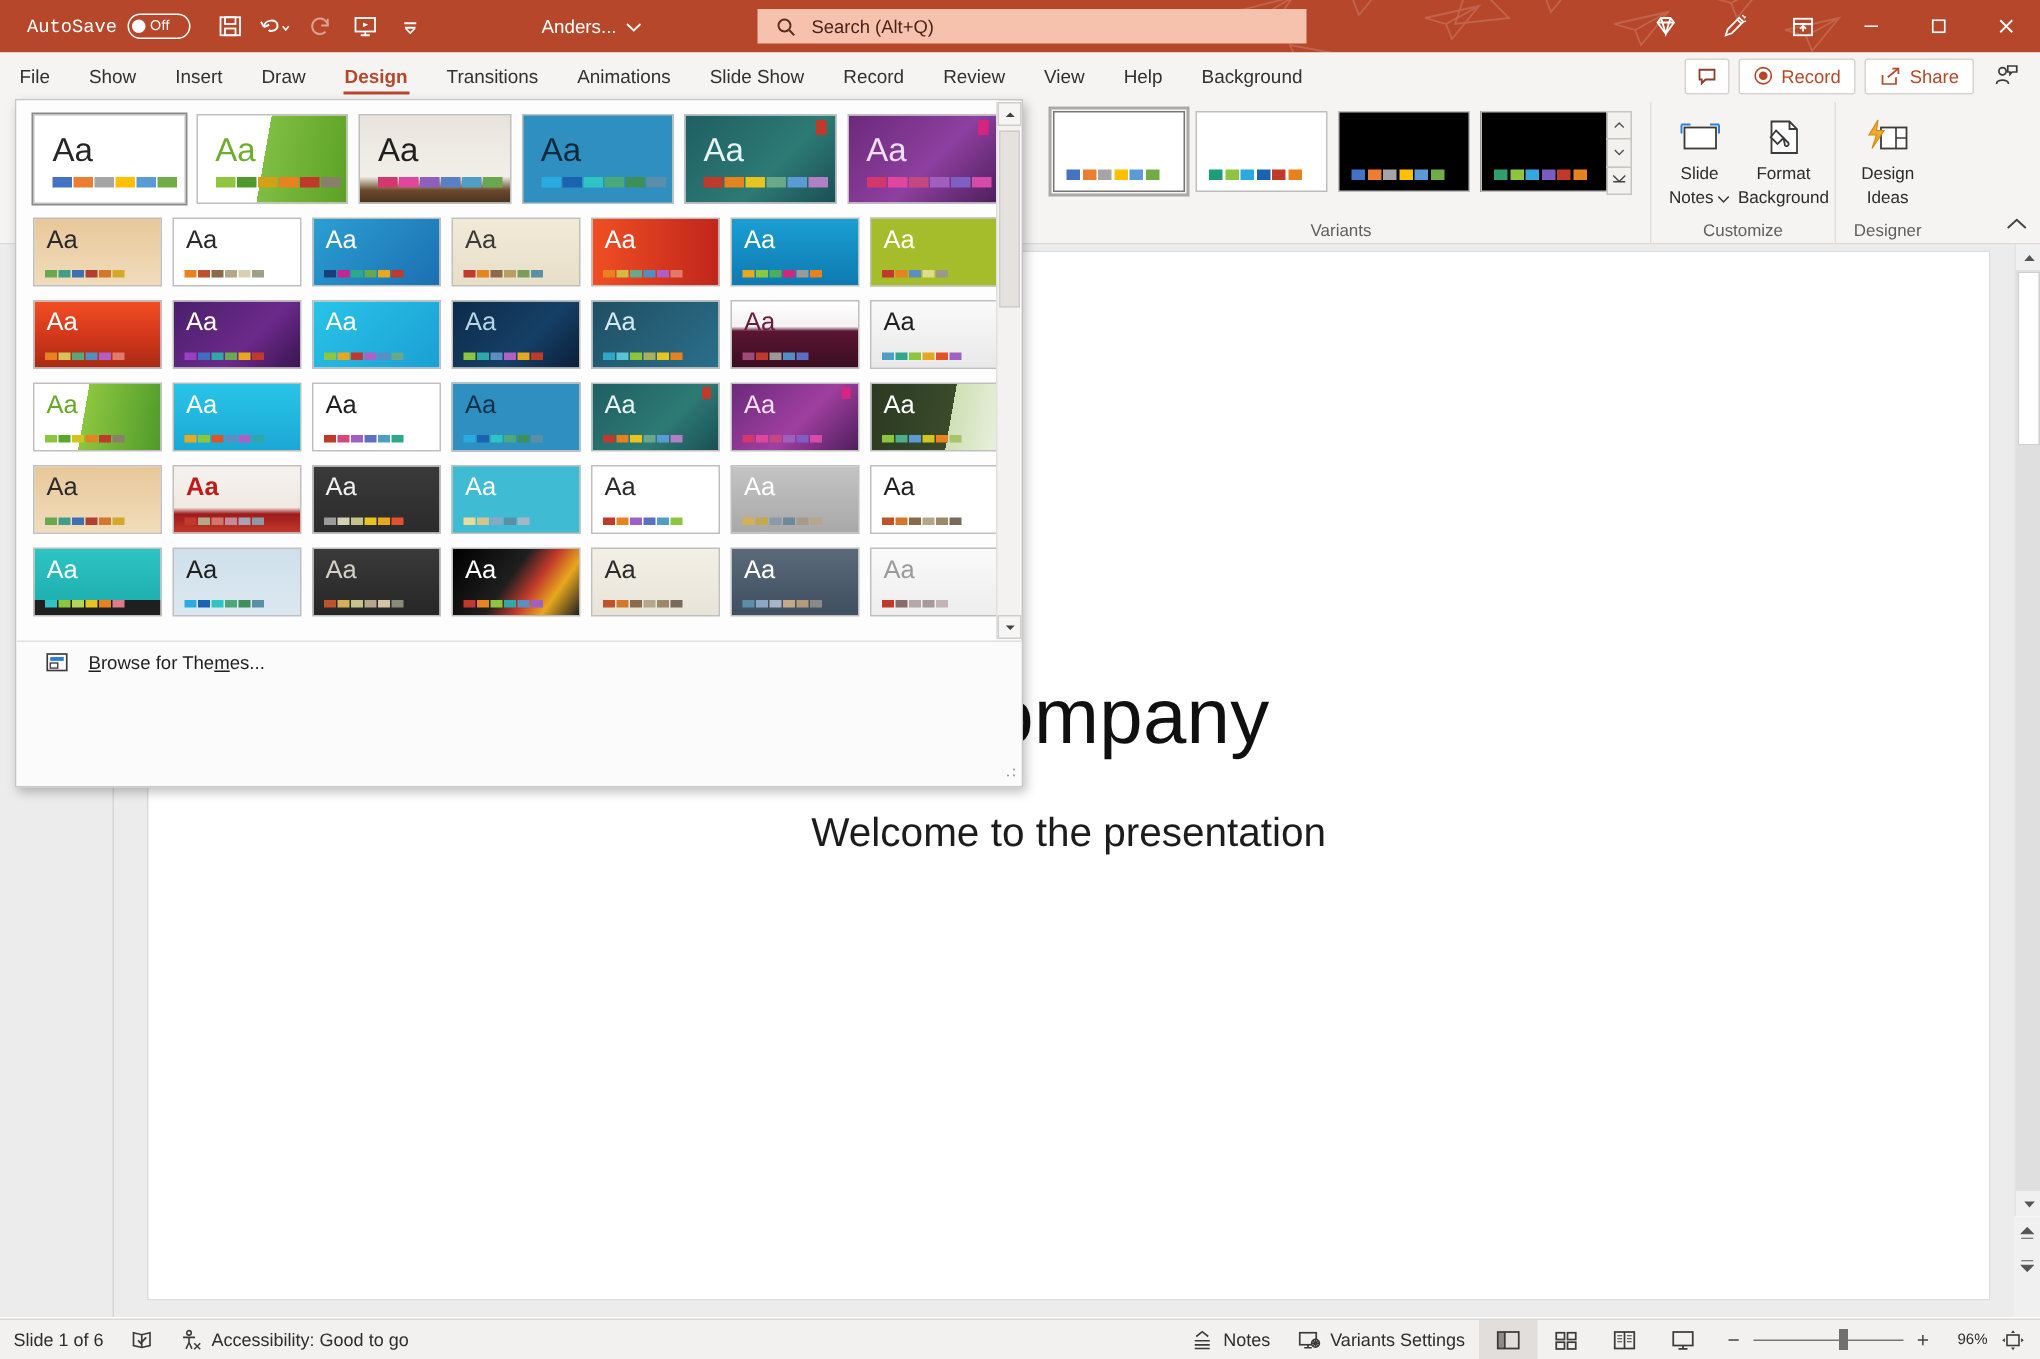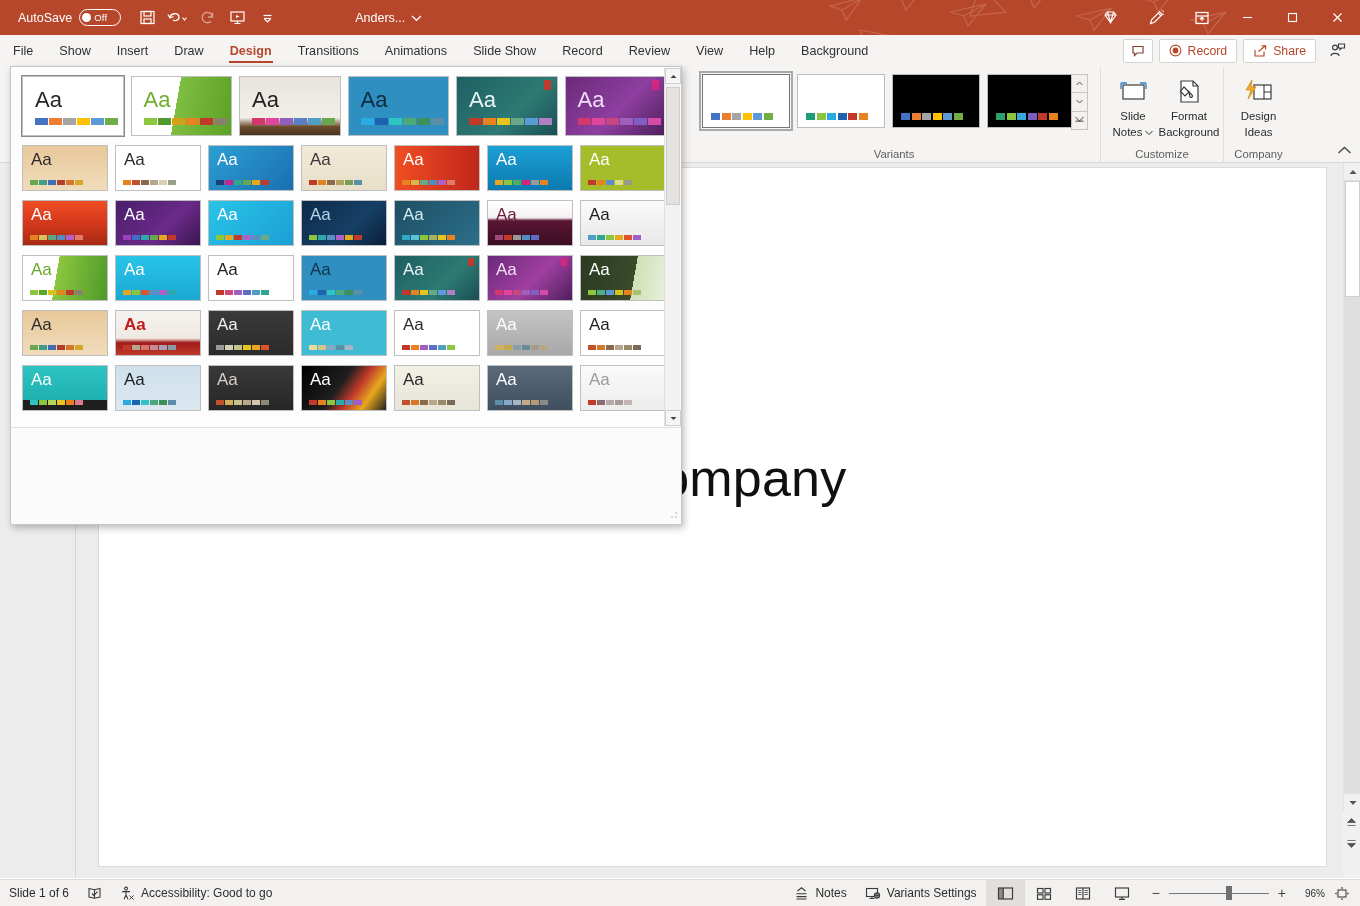--- a/index.html
+++ b/index.html
@@ -10,21 +10,21 @@
   }
   .app { position: relative; width: 1360px; height: 906px; }
 
   
   .titlebar {
     position: absolute; left: 0; top: 0; width: 1360px; height: 35px;
     background: #b7472a; display: flex; align-items: center; overflow: hidden;
   }
   .tb-planes { position: absolute; right: 120px; top: -14px; width: 420px; height: 60px; opacity: .16; pointer-events: none; }
   .autosave-wrap { display: flex; align-items: center; gap: 7px; margin-left: 18px; z-index: 2; }
-  .autosave-label { color: #fff; font-size: 12.5px; }
+  .autosave-label { color: #fff; font-size: 12.5px; font-family: Liberation Mono, monospace; }
   .toggle {
     width: 42px; height: 17px; border-radius: 9px; border: 1.4px solid #fff;
     display: flex; align-items: center; padding: 0 2px; gap: 3px;
   }
   .toggle .dot { width: 9px; height: 9px; border-radius: 50%; background: #fff; }
   .toggle .off { color: #fff; font-size: 9.5px; letter-spacing: .2px; }
   .qat { display: flex; align-items: center; gap: 2px; margin-left: 12px; z-index: 2; }
   .qat-btn {
     width: 28px; height: 26px; display: flex; align-items: center; justify-content: center;
     color: #fff;
@@ -250,20 +250,27 @@
       </div>
     </div>
 
     <div class="acct">
       <span>Anders...</span>
       <svg width="11" height="8" viewBox="0 0 11 8">
           <path d="M1 2 L5.5 6.3 L10 2" stroke="#fff" stroke-width="1.2" fill="none"></path>
         </svg>
     </div>
 
+    <div class="searchbox">
+      <svg width="14" height="14" viewBox="0 0 14 14" fill="none" stroke="#5a2b1d" stroke-width="1.3">
+        <circle cx="6" cy="6" r="4"></circle>
+          <path d="M9.2 9.2 L12.5 12.5"></path>
+      </svg>
+      <span class="ph">Search (Alt+Q)</span>
+    </div>
 
     <div class="tb-right">
       <div class="tb-icon">
         <svg width="19" height="19" viewBox="0 0 19 19" fill="none" stroke="#fff" stroke-width="1.2">
           <path d="M4 7 L9.5 14.5 L15 7 L12.6 4 L6.4 4 Z"></path>
             <path d="M4 7 L15 7 M6.4 4 L9.5 14.5 L12.6 4"></path>
         </svg>
       </div>
       <div class="tb-icon">
         <svg width="19" height="19" viewBox="0 0 19 19" fill="none" stroke="#fff" stroke-width="1.2">
@@ -449,36 +456,37 @@
             <svg width="32" height="30" viewBox="0 0 32 30" fill="none">
               <rect x="11" y="8" width="17" height="14" stroke="#3b3b3b" stroke-width="1.2" fill="#fff"></rect>
               <path d="M21 8 L21 22 M21 15 L28 15" stroke="#3b3b3b" stroke-width="1.1"></path>
               <path d="M9 3 L3 13 L8 13 L5 22 L13 10 L8 10 Z" fill="#f0a830" stroke="#d48a18" stroke-width=".8"></path>
             </svg>
           </span>
           <span>Design</span>
           <span>Ideas</span>
         </div>
       </div>
-      <div class="grp-label">Company</div>
+      <div class="grp-label">Designer</div>
     </div>
 
     <div class="collapse-ribbon">
       <svg width="15" height="11" viewBox="0 0 15 11">
           <path d="M1.5 8 L7.5 2.5 L13.5 8" fill="none" stroke="#444" stroke-width="1.3"></path>
         </svg>
     </div>
   </div>
 
   <div class="thumbpane"></div>
   <div class="splitter"></div>
 
   <div class="canvas-area">
     <div class="slide">
       <div class="slide-title">n Company</div>
+      <div class="slide-sub">Welcome to the presentation</div>
     </div>
   </div>
 
   <div class="vscroll">
     <div class="vscroll-track"></div>
     <div class="vs-arrow">
       <svg width="8" height="6" viewBox="0 0 8 6">
           <path d="M0.5 5 L4 1 L7.5 5" fill="#555"></path>
         </svg>
     </div>
@@ -1067,20 +1075,30 @@
       </div>
       <div class="gvs-thumb"></div>
       <div class="gvs-arrow" style="position:absolute;bottom:0;left:0;">
         <svg width="7" height="5" viewBox="0 0 7 5">
             <path d="M0.5 1 L3.5 4 L6.5 1" fill="#3f3f3f"></path>
           </svg>
       </div>
     </div>
 
     <div class="gal-foot">
+      <div class="gal-item">
+        <span class="gi">
+          <svg width="16" height="15" viewBox="0 0 16 15" fill="none" stroke="#3b6fa8" stroke-width="1.1">
+            <rect x="1.5" y="2" width="13" height="11" stroke="#3b3b3b"></rect>
+            <rect x="3.5" y="4" width="9" height="2.6" fill="#2b7fd4" stroke="none"></rect>
+            <rect x="3.5" y="8" width="5" height="3.4" fill="#fff" stroke="#3b3b3b" stroke-width=".9"></rect>
+          </svg>
+        </span>
+        <span><u>B</u>rowse for The<u>m</u>es...</span>
+      </div>
       <div class="grip">
         <svg width="8" height="8" viewBox="0 0 8 8">
             <circle cx="6" cy="2" r=".7" fill="#9a9a9a"></circle>
             <circle cx="2" cy="6" r=".7" fill="#9a9a9a"></circle>
             <circle cx="6" cy="6" r=".7" fill="#9a9a9a"></circle>
           </svg>
       </div>
     </div>
   </div>
 

